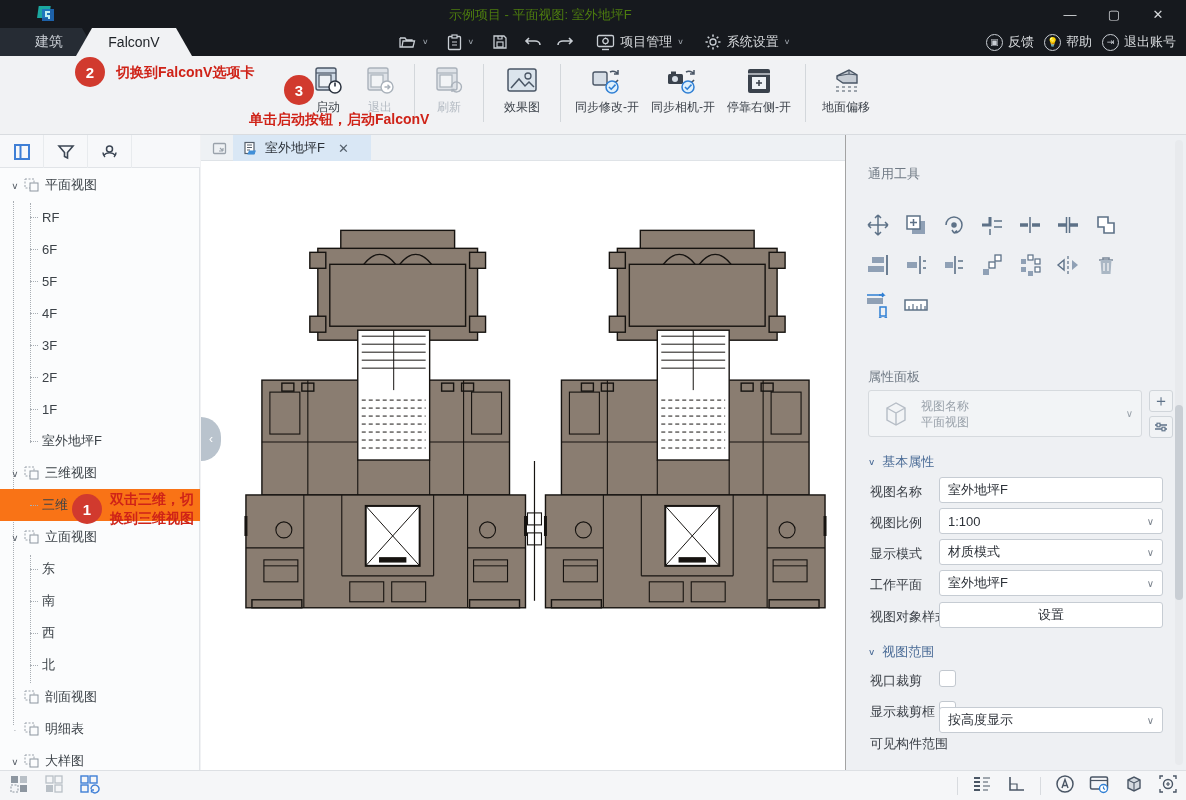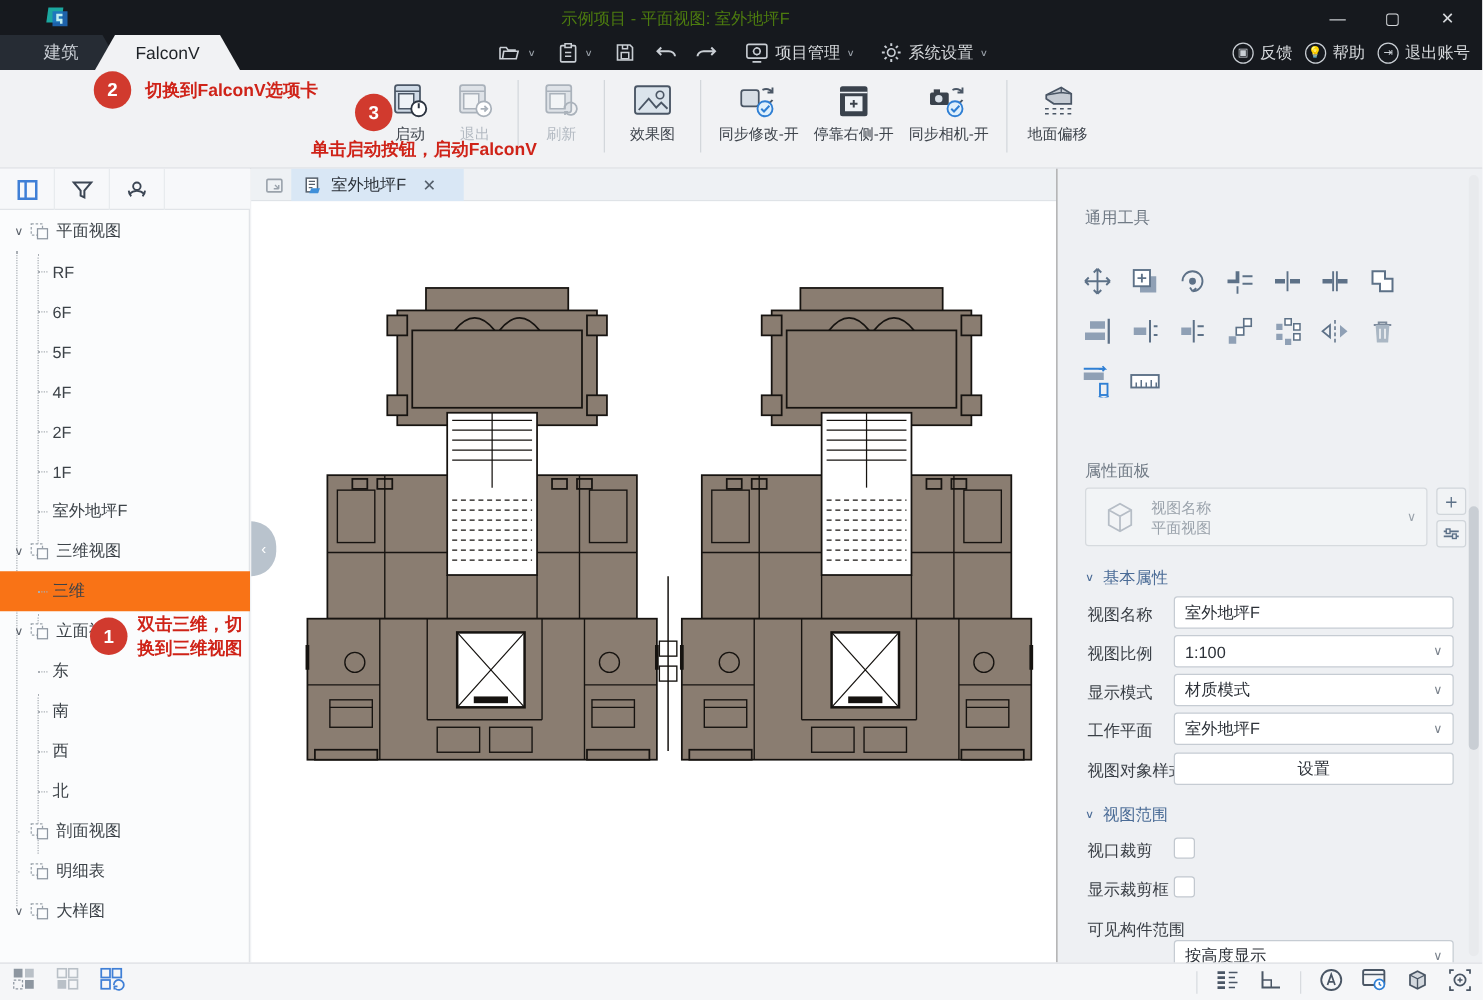--- a/index.html
+++ b/index.html
@@ -226,40 +226,40 @@
       <div class="vsep"></div>
       <div class="rb" style="min-width:72px">
         <svg width="34" height="30" viewBox="0 0 34 30">
             <rect x="3" y="6" width="14" height="13" rx="2" fill="#d7dee6" stroke="#4a5665" stroke-width="1.4"></rect>
             <path d="M20 6 a6 6 0 0 1 8 2 M28 4 v4 h-4 M28 14 a6 6 0 0 1 -8 2" fill="none" stroke="#4a5665" stroke-width="1.5"></path>
             <circle cx="22" cy="21" r="6" fill="#dff0fc" stroke="#2f7fd4" stroke-width="1.5"></circle>
             <path d="M19 21 l2.2 2.2 L25.5 18.6" fill="none" stroke="#2f7fd4" stroke-width="1.6"></path>
           </svg>
         <span class="lbl">同步修改-开</span>
       </div>
-      <div class="rb" style="min-width:76px">
-        <svg width="30" height="30" viewBox="0 0 30 30">
-            <rect x="4" y="3" width="22" height="24" rx="2" fill="#3a424c"></rect>
-            <path d="M4 8 h22" stroke="#eef2f6" stroke-width="1.2"></path>
-            <rect x="8" y="11" width="14" height="12" fill="#eef2f6"></rect>
-            <path d="M12 17 h6 M15 14 v6" stroke="#3a424c" stroke-width="1.6"></path>
-          </svg>
-        <span class="lbl">停靠右侧-开</span>
-      </div>
       <div class="rb" style="min-width:72px">
         <svg width="34" height="30" viewBox="0 0 34 30">
             <rect x="2" y="8" width="15" height="10" rx="1.5" fill="#3a424c"></rect>
             <circle cx="9" cy="13" r="3" fill="#d7dee6"></circle>
             <rect x="5" y="5.5" width="5" height="3" fill="#3a424c"></rect>
             <path d="M20 6 a6 6 0 0 1 8 2 M28 4 v4 h-4 M28 14 a6 6 0 0 1 -8 2" fill="none" stroke="#4a5665" stroke-width="1.5"></path>
             <circle cx="22" cy="21" r="6" fill="#dff0fc" stroke="#2f7fd4" stroke-width="1.5"></circle>
             <path d="M19 21 l2.2 2.2 L25.5 18.6" fill="none" stroke="#2f7fd4" stroke-width="1.6"></path>
           </svg>
         <span class="lbl">同步相机-开</span>
       </div>
+      <div class="rb" style="min-width:76px">
+        <svg width="30" height="30" viewBox="0 0 30 30">
+            <rect x="4" y="3" width="22" height="24" rx="2" fill="#3a424c"></rect>
+            <path d="M4 8 h22" stroke="#eef2f6" stroke-width="1.2"></path>
+            <rect x="8" y="11" width="14" height="12" fill="#eef2f6"></rect>
+            <path d="M12 17 h6 M15 14 v6" stroke="#3a424c" stroke-width="1.6"></path>
+          </svg>
+        <span class="lbl">停靠右侧-开</span>
+      </div>
       <div class="vsep"></div>
       <div class="rb" style="min-width:64px">
         <svg width="34" height="30" viewBox="0 0 34 30">
             <path d="M8 10 L20 4 L28 9 L28 17 L14 17 L8 13 Z" fill="#c6ccd4" stroke="#4a5665" stroke-width="1.4"></path>
             <path d="M8 10 L20 8 L28 9 M20 8 L20 4" fill="none" stroke="#4a5665" stroke-width="1.1"></path>
             <path d="M7 21 h22 M7 25 h22" stroke="#4a5665" stroke-width="1.2" stroke-dasharray="3 3"></path>
           </svg>
         <span class="lbl">地面偏移</span>
       </div>
     </div>
@@ -315,20 +315,23 @@
             <span>RF</span>
           </div>
         <div class="tree-row leaf">
             <span>6F</span>
           </div>
         <div class="tree-row leaf">
             <span>5F</span>
           </div>
         <div class="tree-row leaf">
             <span>4F</span>
+          </div>
+        <div class="tree-row leaf">
+            <span>3F</span>
           </div>
         <div class="tree-row leaf">
             <span>2F</span>
           </div>
         <div class="tree-row leaf">
             <span>1F</span>
           </div>
         <div class="tree-row leaf">
             <span>室外地坪F</span>
           </div>
@@ -647,21 +650,21 @@
         <span>视图范围</span>
       </div>
 
       <div class="frow-label" style="top:537px;">视口裁剪</div>
       <div class="cbox" style="top:535px;"></div>
 
       <div class="frow-label" style="top:568px;">显示裁剪框</div>
       <div class="cbox" style="top:566px;"></div>
 
       <div class="frow-label" style="top:600px;">可见构件范围</div>
-      <div class="ctl" style="top:617px;">
+      <div class="ctl" style="top:572px;">
           <span>按高度显示</span>
           <span class="selchev">∨</span>
         </div>
 
       <div class="rp-scroll">
           <div class="rp-thumb"></div>
         </div>
     </div>
   </div>
 

